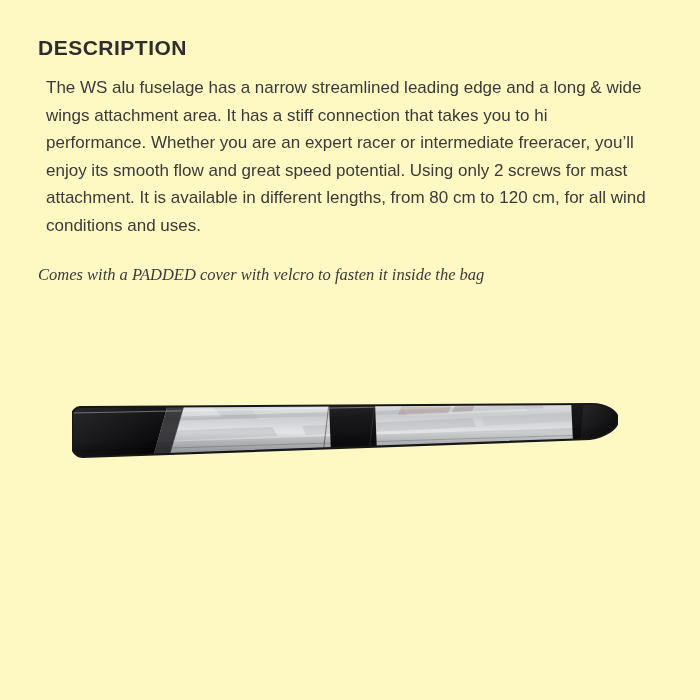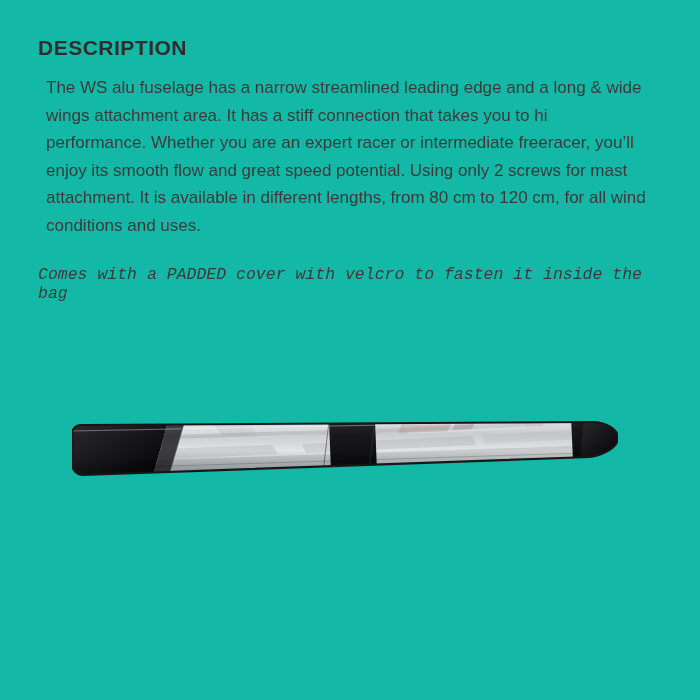--- a/index.html
+++ b/index.html
@@ -11,21 +11,21 @@
     width: 700px;
     height: 700px;
     font-family: "Liberation Sans", sans-serif;
     color: #2e2e2e;
     overflow: hidden;
   }
   .page {
     position: relative;
     width: 700px;
     height: 700px;
-    background: #14b8a6;
+    background: #fef9c3;
   }
   .content {
     padding: 36px 40px 0 38px;
   }
   .section-title {
     font-size: 21px;
     font-weight: 700;
     letter-spacing: 0.5px;
     color: #2d2d2d;
     margin: 0 0 14px 0;
@@ -39,21 +39,21 @@
     margin: 8px;
     max-width: 625px;
     font-family: "Liberation Sans", sans-serif;
   }
   .note-text {
     font-size: 16.5px;
     font-style: italic;
     color: #3a3a3a;
     margin: 26px 0 0 0;
     max-width: 625px;
-    font-family: Liberation Mono, monospace;
+    font-family: Liberation Serif, serif;
   }
 
   
   .product-figure {
     position: relative;
     width: 700px;
     height: 180px;
     margin-top: 70px;
   }
   .bag {

